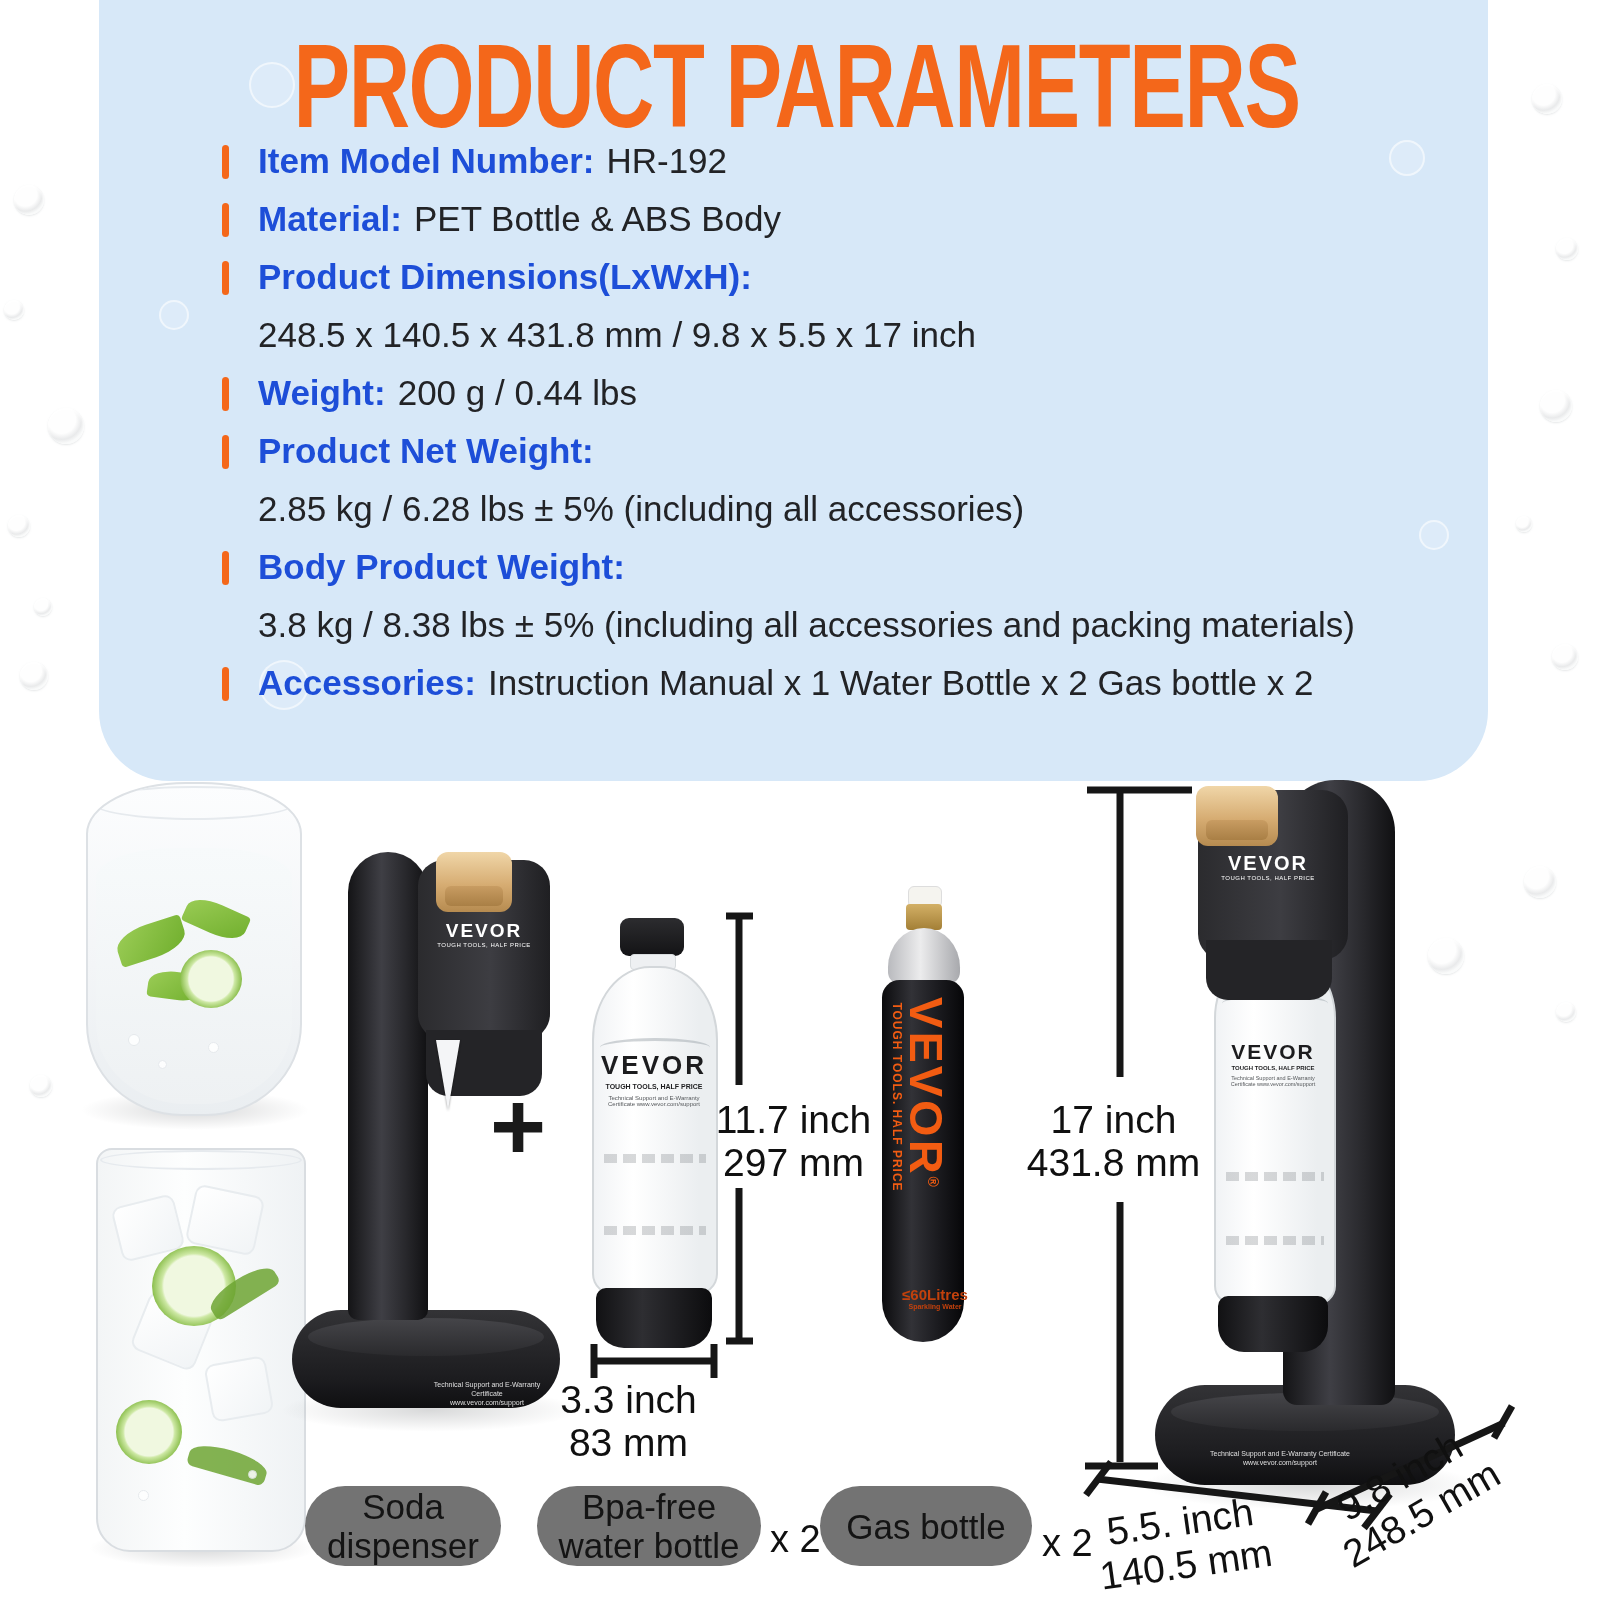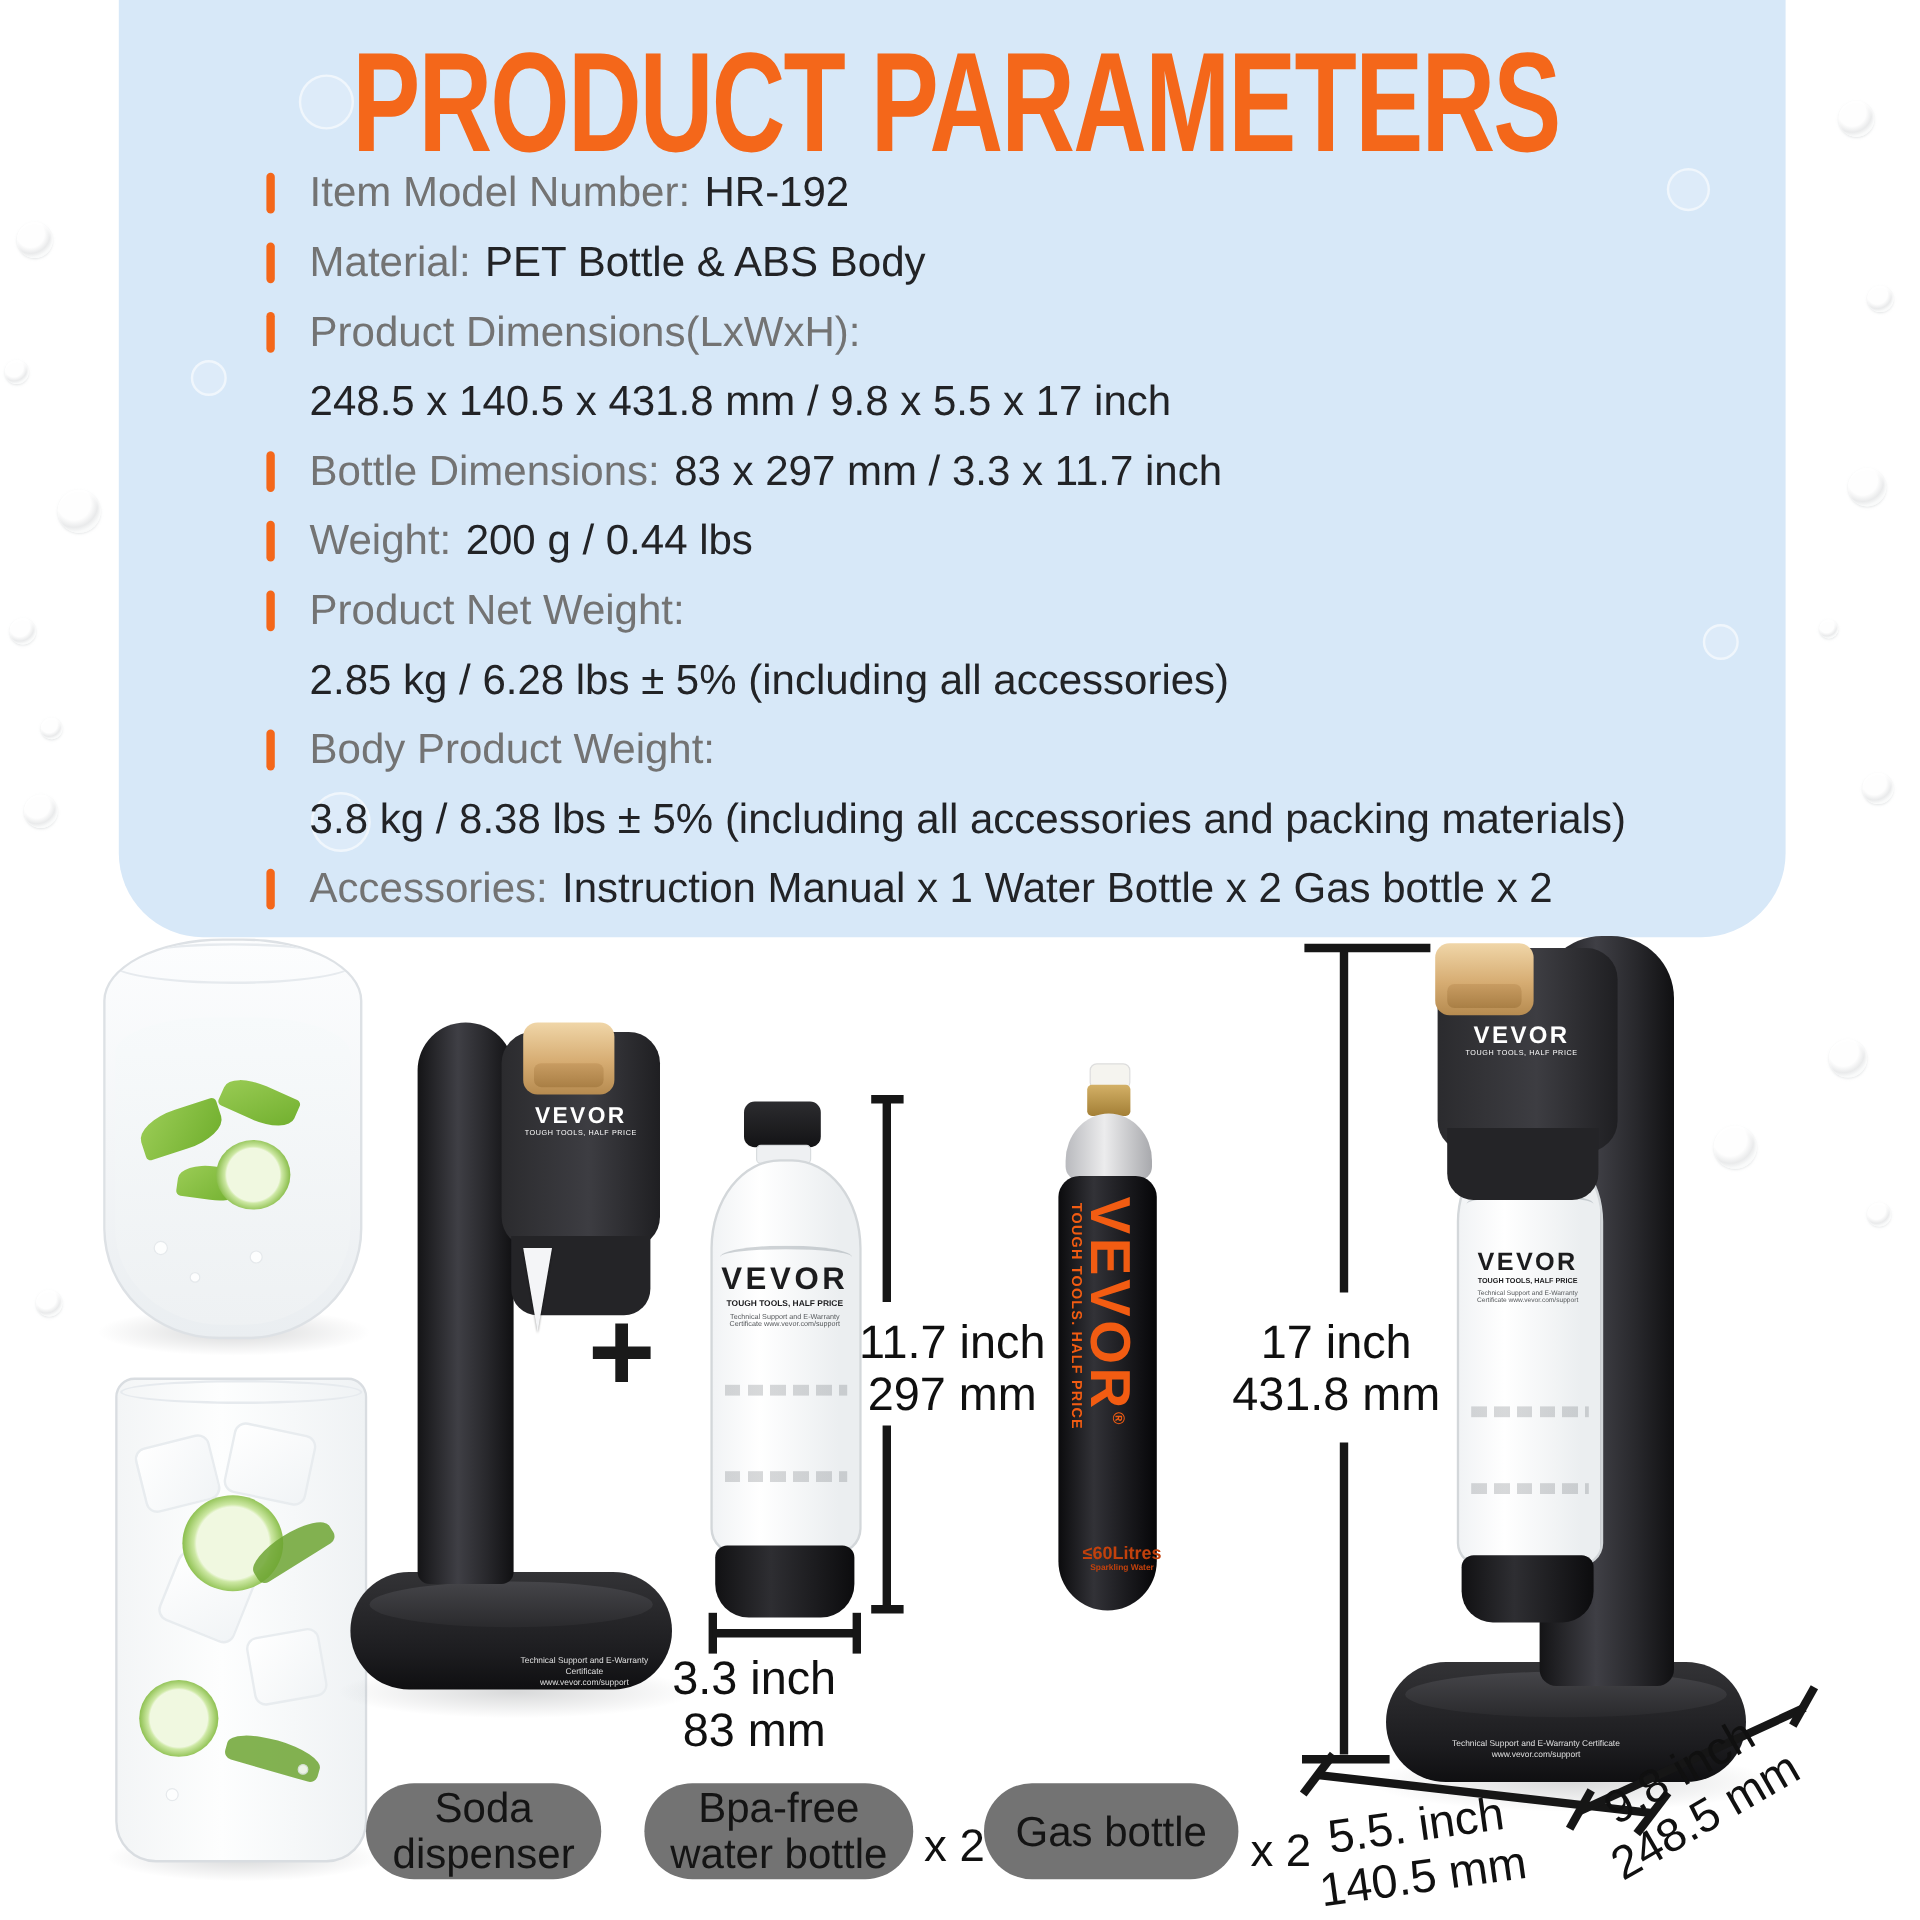--- a/index.html
+++ b/index.html
@@ -16,21 +16,21 @@
   
   .panel{position:absolute;left:99px;top:0;width:1389px;height:781px;
     background:#d7e8f8;border-radius:0 0 70px 70px;}
   .title{margin:26px 0 0 0;text-align:center;font-size:118px;line-height:1.02;
     font-weight:700;color:#f4671a;transform:scaleX(.72);letter-spacing:-2px;white-space:nowrap;}
   .speclist{position:absolute;left:123px;top:132px;right:40px;}
   .spec-row{height:58px;line-height:58px;white-space:nowrap;font-size:35px;}
   .bullet{display:inline-block;width:7px;height:34px;border-radius:4px;
     background:#f4671a;margin-right:29px;vertical-align:-6px;}
   .spec-row.cont .bullet{visibility:hidden;}
-  .spec-label{font-weight:400;color:#737373;}
+  .spec-label{font-weight:700;color:#1d4ed8;}
   .spec-value{font-weight:400;color:#222326;margin-left:12px;white-space:pre-wrap;}
   .spec-row .spec-label:empty + .spec-value{margin-left:0;}
   
   .abs{position:absolute;}
   .shadow{position:absolute;border-radius:50%;
     background:radial-gradient(ellipse at center, rgba(40,44,48,.18) 0%, rgba(40,44,48,0) 70%);}
   
   .glass1{left:86px;top:782px;width:212px;height:330px;
     background:linear-gradient(180deg,#fcfdfe,#f3f5f7 55%,#eaeef1);
     border:2px solid #dde1e5;border-radius:100px 100px 96px 96px / 52px 52px 92px 92px;overflow:hidden;}
@@ -115,21 +115,20 @@
   <div class="pdrop" style="left:1320px;top:520px;width:26px;height:26px"></div>
   <div class="pdrop" style="left:160px;top:660px;width:46px;height:46px"></div>
 
   <h1 class="title">PRODUCT PARAMETERS</h1>
 
   <div class="speclist">
     <div class="spec-row"><span class="bullet"></span><span class="spec-label">Item Model Number:</span><span class="spec-value">HR-192</span></div>
     <div class="spec-row"><span class="bullet"></span><span class="spec-label">Material:</span><span class="spec-value">PET Bottle &amp; ABS Body</span></div>
     <div class="spec-row"><span class="bullet"></span><span class="spec-label">Product Dimensions(LxWxH):</span><span class="spec-value"></span></div>
     <div class="spec-row cont"><span class="bullet"></span><span class="spec-label"></span><span class="spec-value">248.5 x 140.5 x 431.8 mm / 9.8 x 5.5 x 17 inch</span></div>
-    <div class="spec-row"><span class="bullet"></span><span class="spec-label">Bottle Dimensions:</span><span class="spec-value">83 x 297 mm / 3.3 x 11.7 inch</span></div>
     <div class="spec-row"><span class="bullet"></span><span class="spec-label">Weight:</span><span class="spec-value">200 g / 0.44 lbs</span></div>
     <div class="spec-row"><span class="bullet"></span><span class="spec-label">Product Net Weight:</span><span class="spec-value"></span></div>
     <div class="spec-row cont"><span class="bullet"></span><span class="spec-label"></span><span class="spec-value">2.85 kg / 6.28 lbs ± 5% (including all accessories)</span></div>
     <div class="spec-row"><span class="bullet"></span><span class="spec-label">Body Product Weight:</span><span class="spec-value"></span></div>
     <div class="spec-row cont"><span class="bullet"></span><span class="spec-label"></span><span class="spec-value">3.8 kg / 8.38 lbs ± 5% (including all accessories and packing materials)</span></div>
     <div class="spec-row"><span class="bullet"></span><span class="spec-label">Accessories:</span><span class="spec-value">Instruction Manual x 1 Water Bottle x 2 Gas bottle x 2</span></div>
   </div>
 </div>
 
 <div class="shadow" style="left:80px;top:1090px;width:230px;height:40px"></div>

